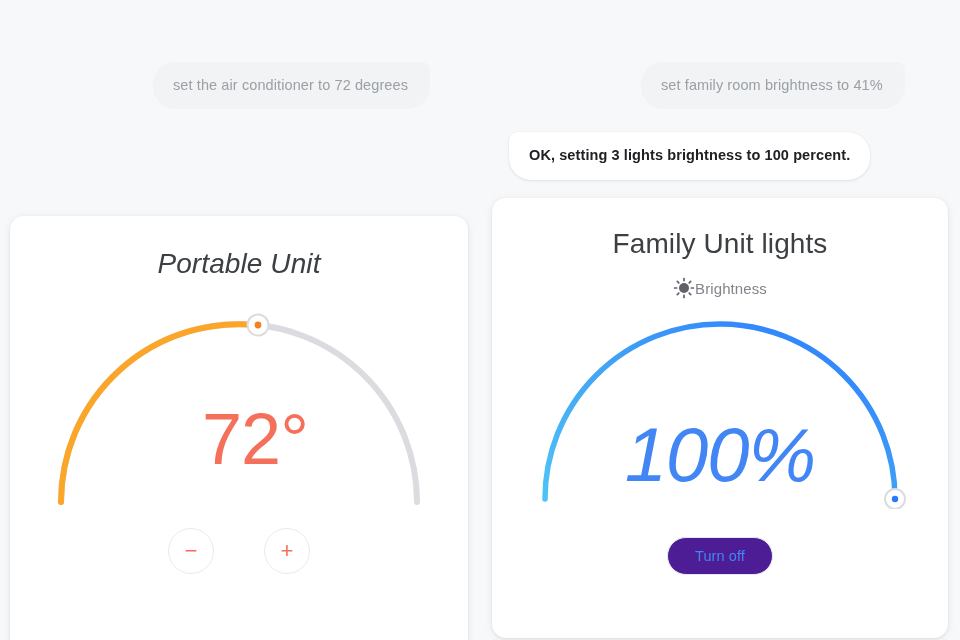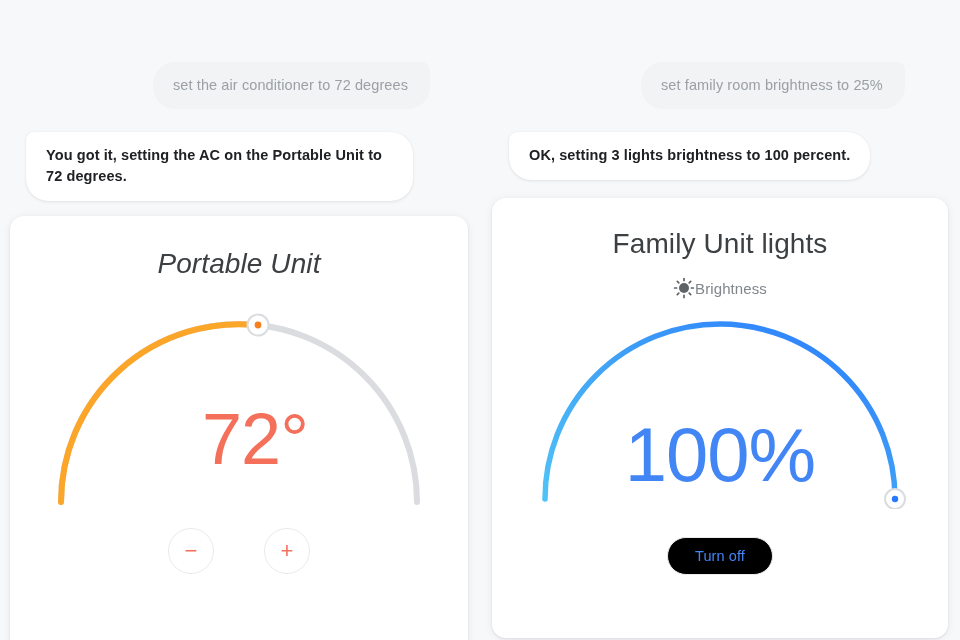--- a/index.html
+++ b/index.html
@@ -130,20 +130,21 @@
   .dial-value.temp {
     top: 118px;
     font-size: 72px;
     color: #f4705a;
     padding-left: 16px;
   }
   .dial-value.pct {
     top: 112px;
     font-size: 76px;
     color: #4285f4;
+    font-style: italic;
   }
 
   
   .controls {
     display: flex;
     justify-content: center;
     align-items: center;
     gap: 50px;
     margin-top: 16px;
   }
@@ -166,44 +167,41 @@
     font-weight: normal;
   }
 
   .pill-row {
     display: flex;
     justify-content: center;
     margin-top: 28px;
   }
   .pill-btn {
     border: 1px solid #e8eaed;
-    background: #000000;
+    background: #4c1d95;
     border-radius: 20px;
     padding: 10px 27px;
     color: #4285f4;
     font-size: 14.5px;
     letter-spacing: 0.1px;
     cursor: pointer;
     font-family: "Liberation Sans", sans-serif;
   }
 </style>
 </head>
 <body>
 
 <div class="stage">
 
   <div class="column left">
 
     <div class="bubble-row l-user">
       <div class="bubble user">set the air conditioner to 72 degrees</div>
     </div>
 
-    <div class="bubble-row l-reply">
-      <div class="bubble reply">You got it, setting the AC on the Portable Unit to 72 degrees.</div>
-    </div>
 
     <div class="card thermostat">
 
       <h2 class="card-title">Portable Unit</h2>
 
 
       <div class="dial-wrap">
         <svg class="dial-svg" width="400" height="232" viewBox="0 0 400 232" aria-hidden="true">
 
           <path d="M 22 222 A 178 178 0 0 1 378 222" fill="none" stroke="#dadce0" stroke-width="6" stroke-linecap="round"></path>
@@ -224,21 +222,21 @@
           <span class="glyph">+</span>
         </button>
       </div>
 
     </div>
   </div>
 
   <div class="column right">
 
     <div class="bubble-row r-user">
-      <div class="bubble user">set family room brightness to 25%</div>
+      <div class="bubble user">set family room brightness to 41%</div>
     </div>
 
     <div class="bubble-row r-reply">
       <div class="bubble reply">OK, setting 3 lights brightness to 100 percent.</div>
     </div>
 
     <div class="card lights">
 
       <h2 class="card-title">Family Unit lights</h2>
 

